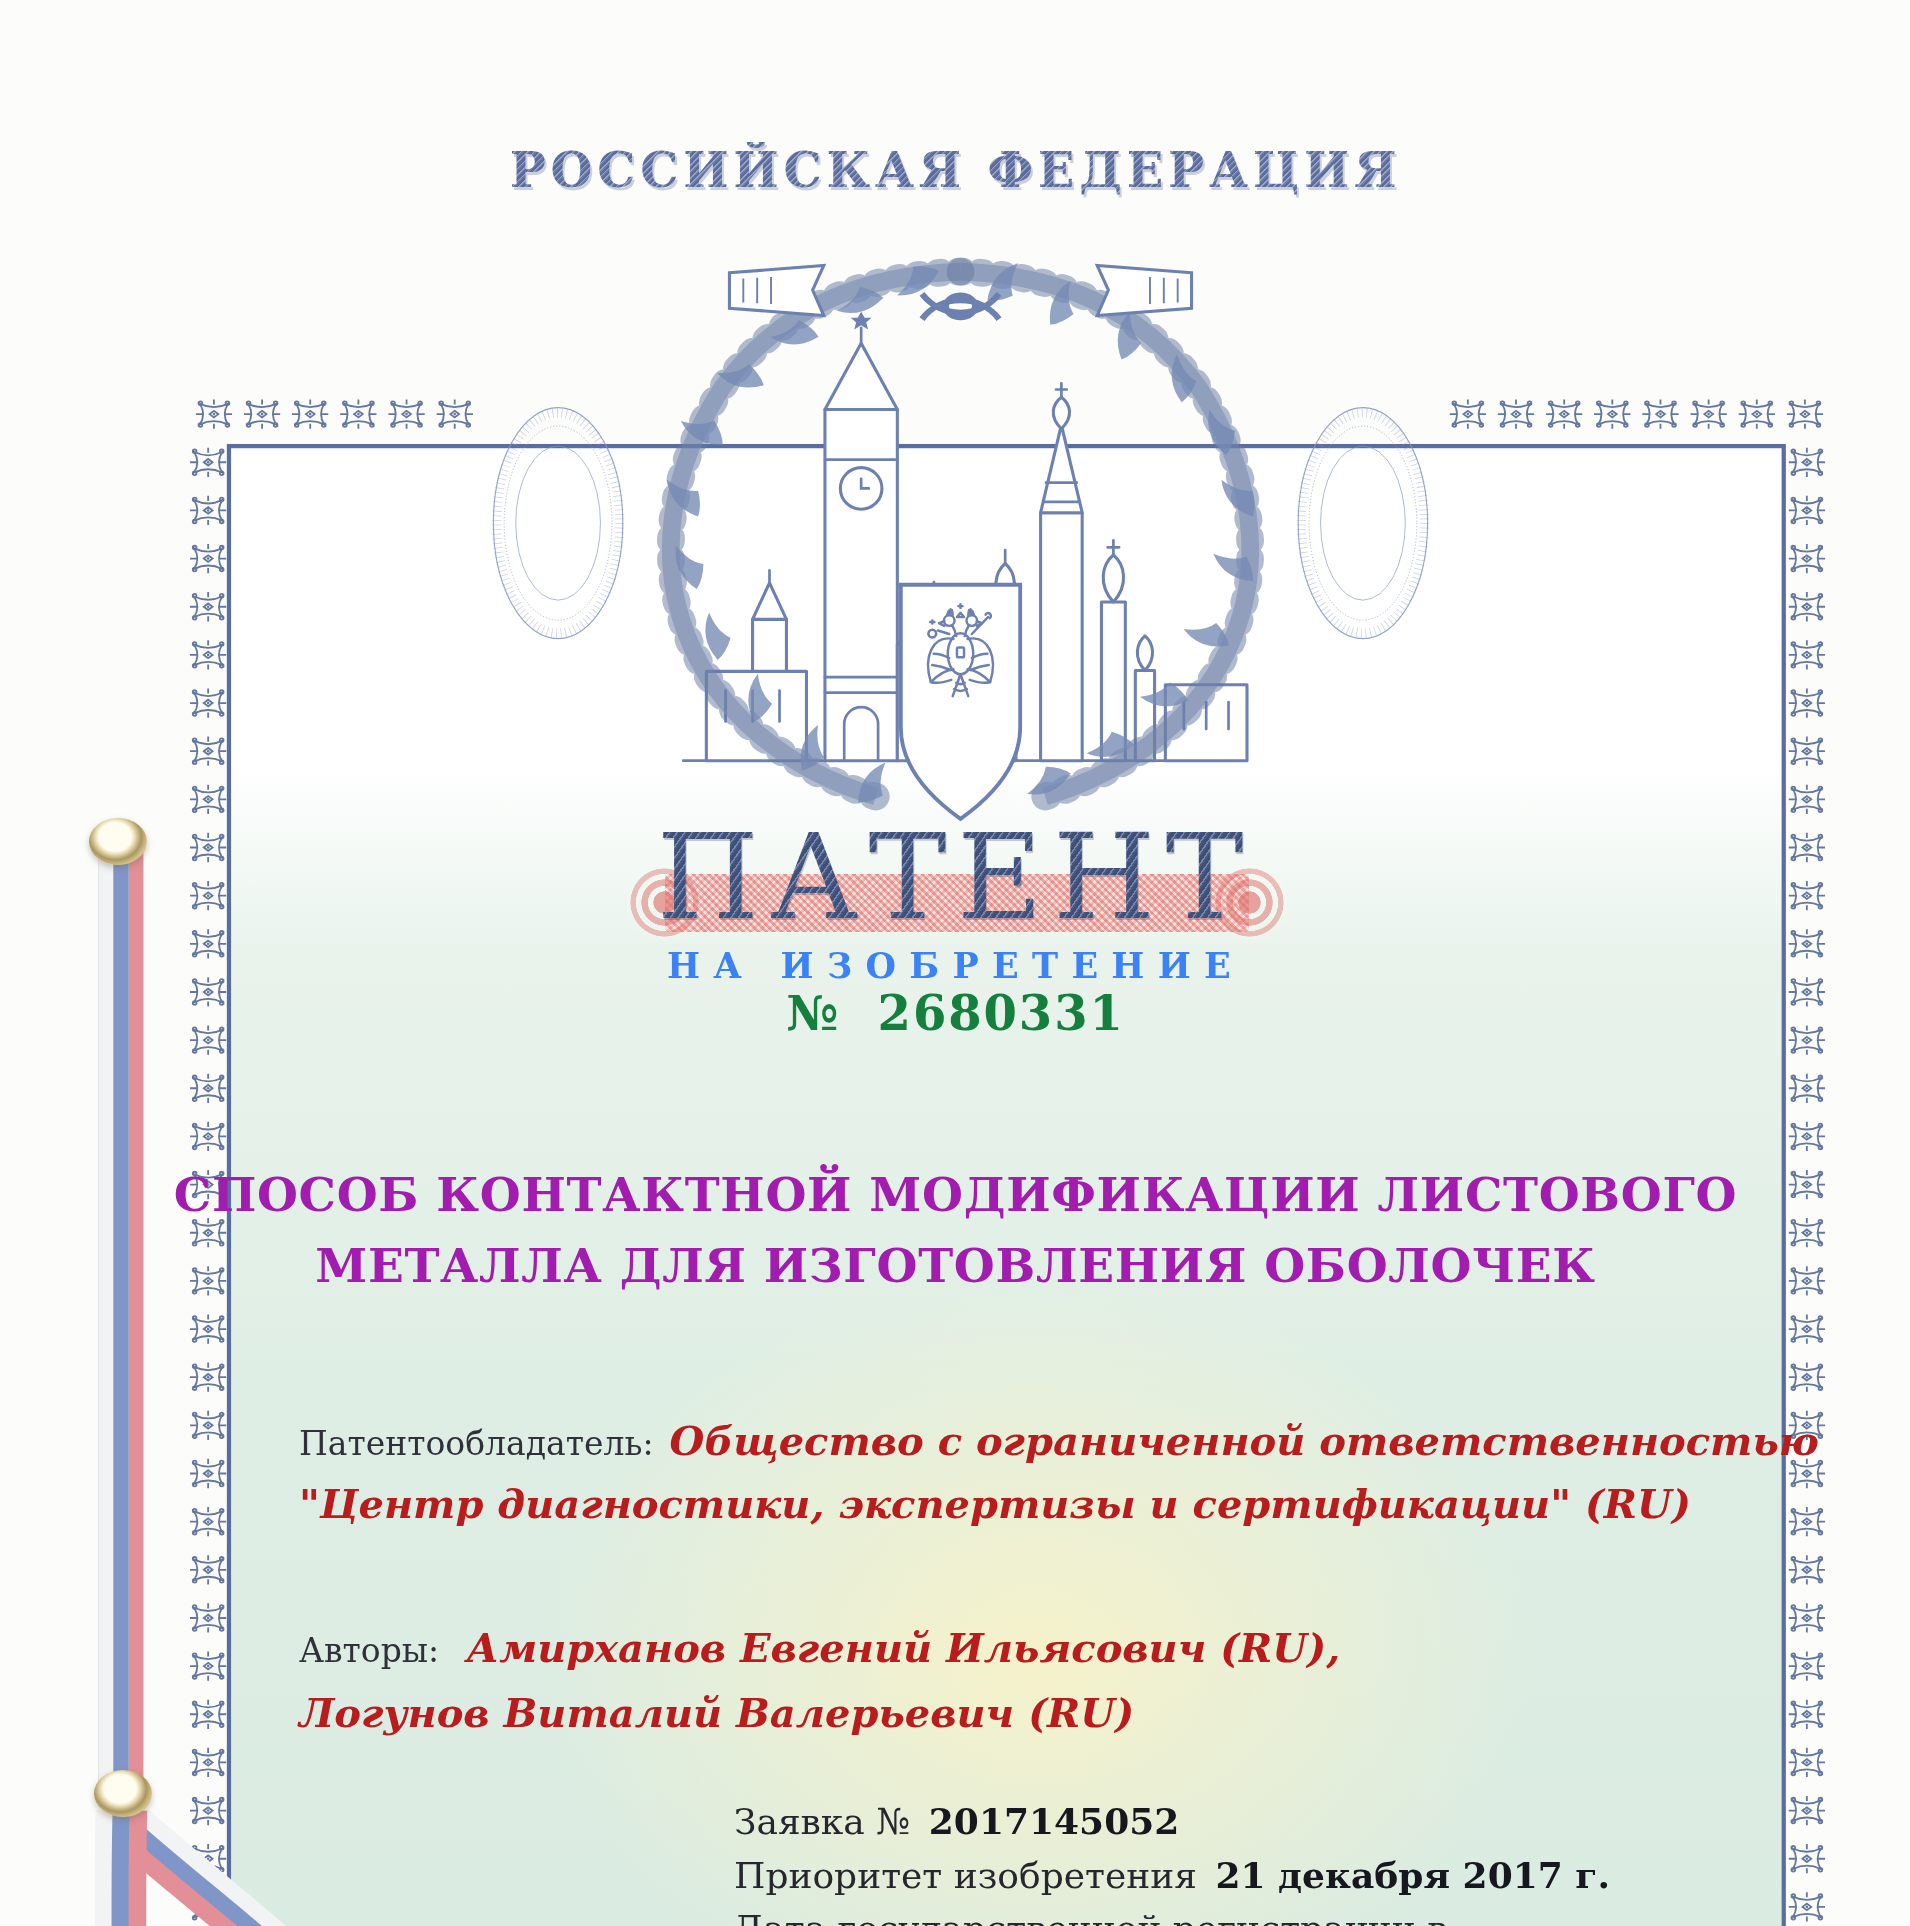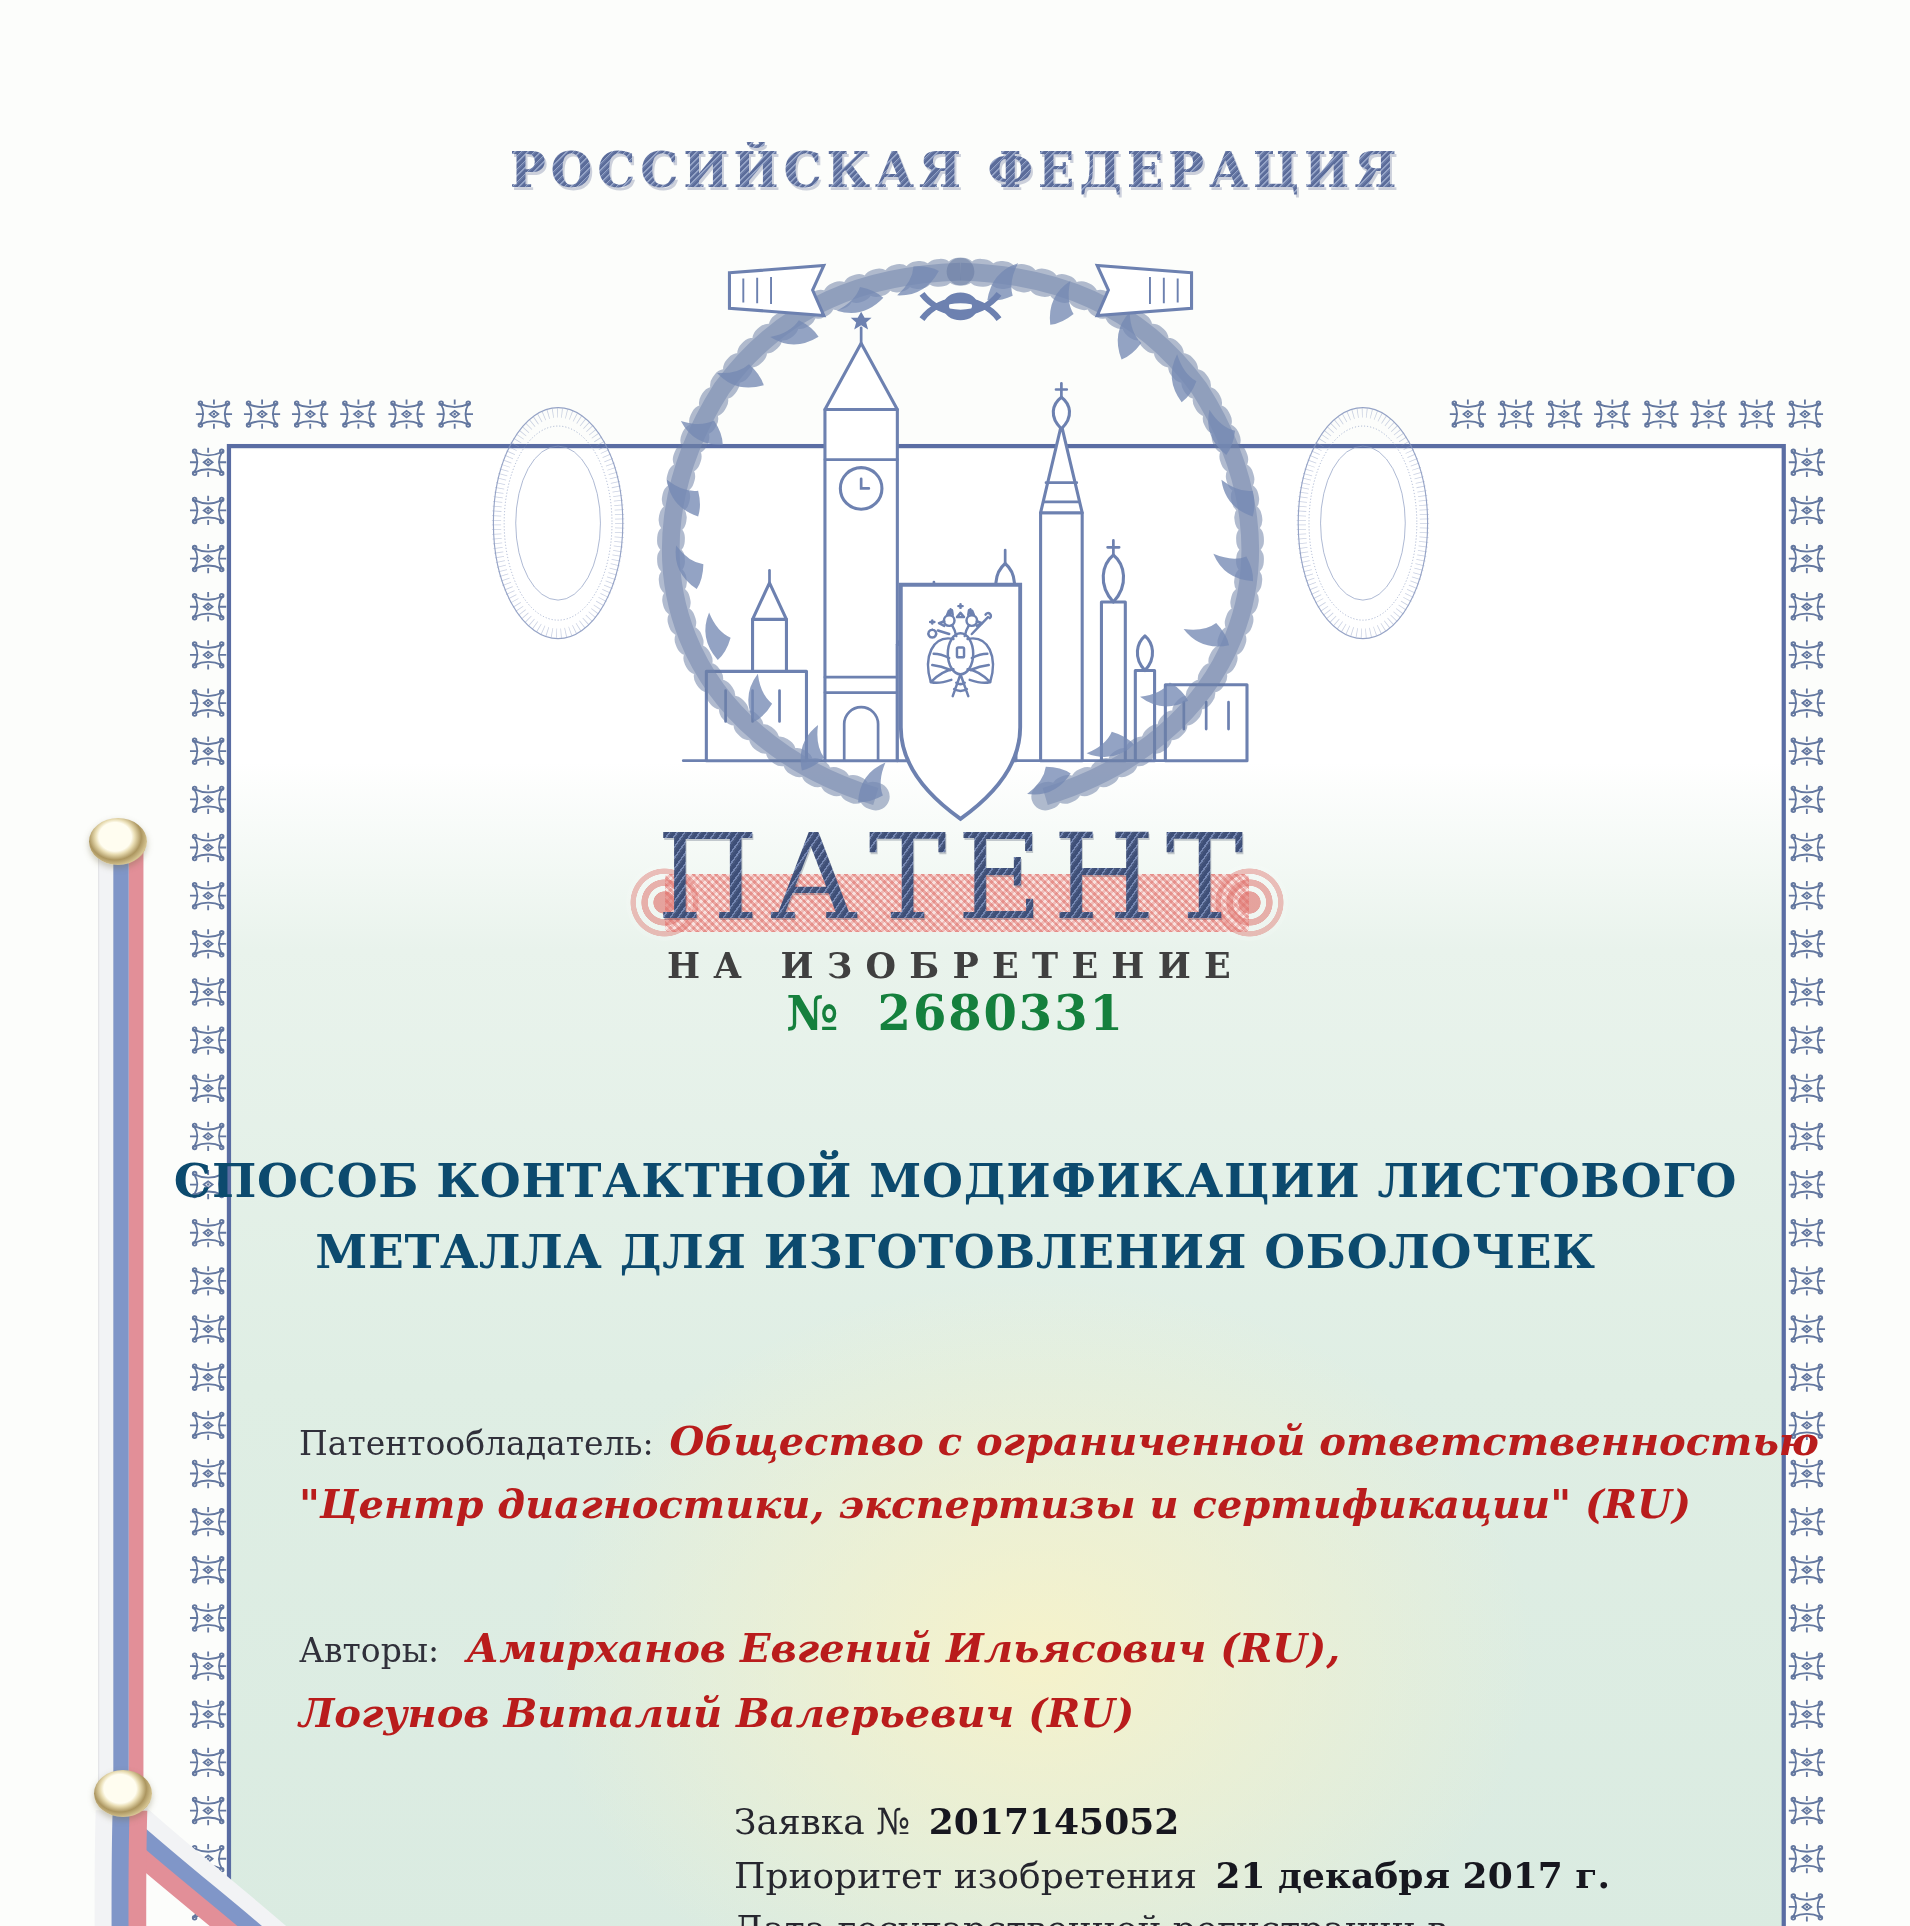--- a/index.html
+++ b/index.html
@@ -28,23 +28,23 @@
     background:
       repeating-linear-gradient(45deg,rgba(224,118,112,0.50) 0 2.7px,rgba(255,244,244,0.25) 2.7px 5.4px),
       repeating-linear-gradient(-45deg,rgba(224,118,112,0.45) 0 2.7px,rgba(255,236,236,0.25) 2.7px 5.4px),
       #f3d3cf;}
   .band::before,.band::after{content:"";position:absolute;top:-9.6px;width:77px;height:77px;border-radius:50%;
     background:radial-gradient(circle,rgba(224,118,112,.65) 0 20%,rgba(255,255,255,.1) 21% 30%,
       rgba(224,118,112,.55) 31% 42%,rgba(255,255,255,.1) 43% 52%,rgba(224,118,112,.45) 53% 62%,
       rgba(255,255,255,.1) 63% 72%,rgba(224,118,112,.35) 73% 80%,rgba(224,118,112,0) 81%);}
   .band::before{left:-39px;} .band::after{right:-39px;}
 
-  .subtype{top:945px;font-size:35px;font-weight:bold;letter-spacing:0.38em;color:#404040;}
+  .subtype{top:945px;font-size:35px;font-weight:bold;letter-spacing:0.38em;color:#3b82f6;}
   .number{top:985px;font-size:48px;font-weight:bold;color:#15803d;letter-spacing:0.04em;}
-  .title{font-size:47px;font-weight:bold;color:#0c4a6e;letter-spacing:0.015em;}
+  .title{font-size:47px;font-weight:bold;color:#a21caf;letter-spacing:0.015em;margin-top:14px;}
 
   .lbl{font-size:33px;color:#30303a;}
   .val{font-size:40px;font-weight:bold;font-style:italic;color:#b91c1c;}
   .row-left{position:absolute;left:299px;white-space:nowrap;}
 
   .details{position:absolute;left:734px;top:1794px;font-size:36px;color:#26262e;}
   .details .dline{height:54px;line-height:54px;white-space:nowrap;}
   .details .dval{font-weight:bold;margin-left:7px;color:#17171f;}
 
   .eyelet{position:absolute;width:58px;height:47px;border-radius:50%;

